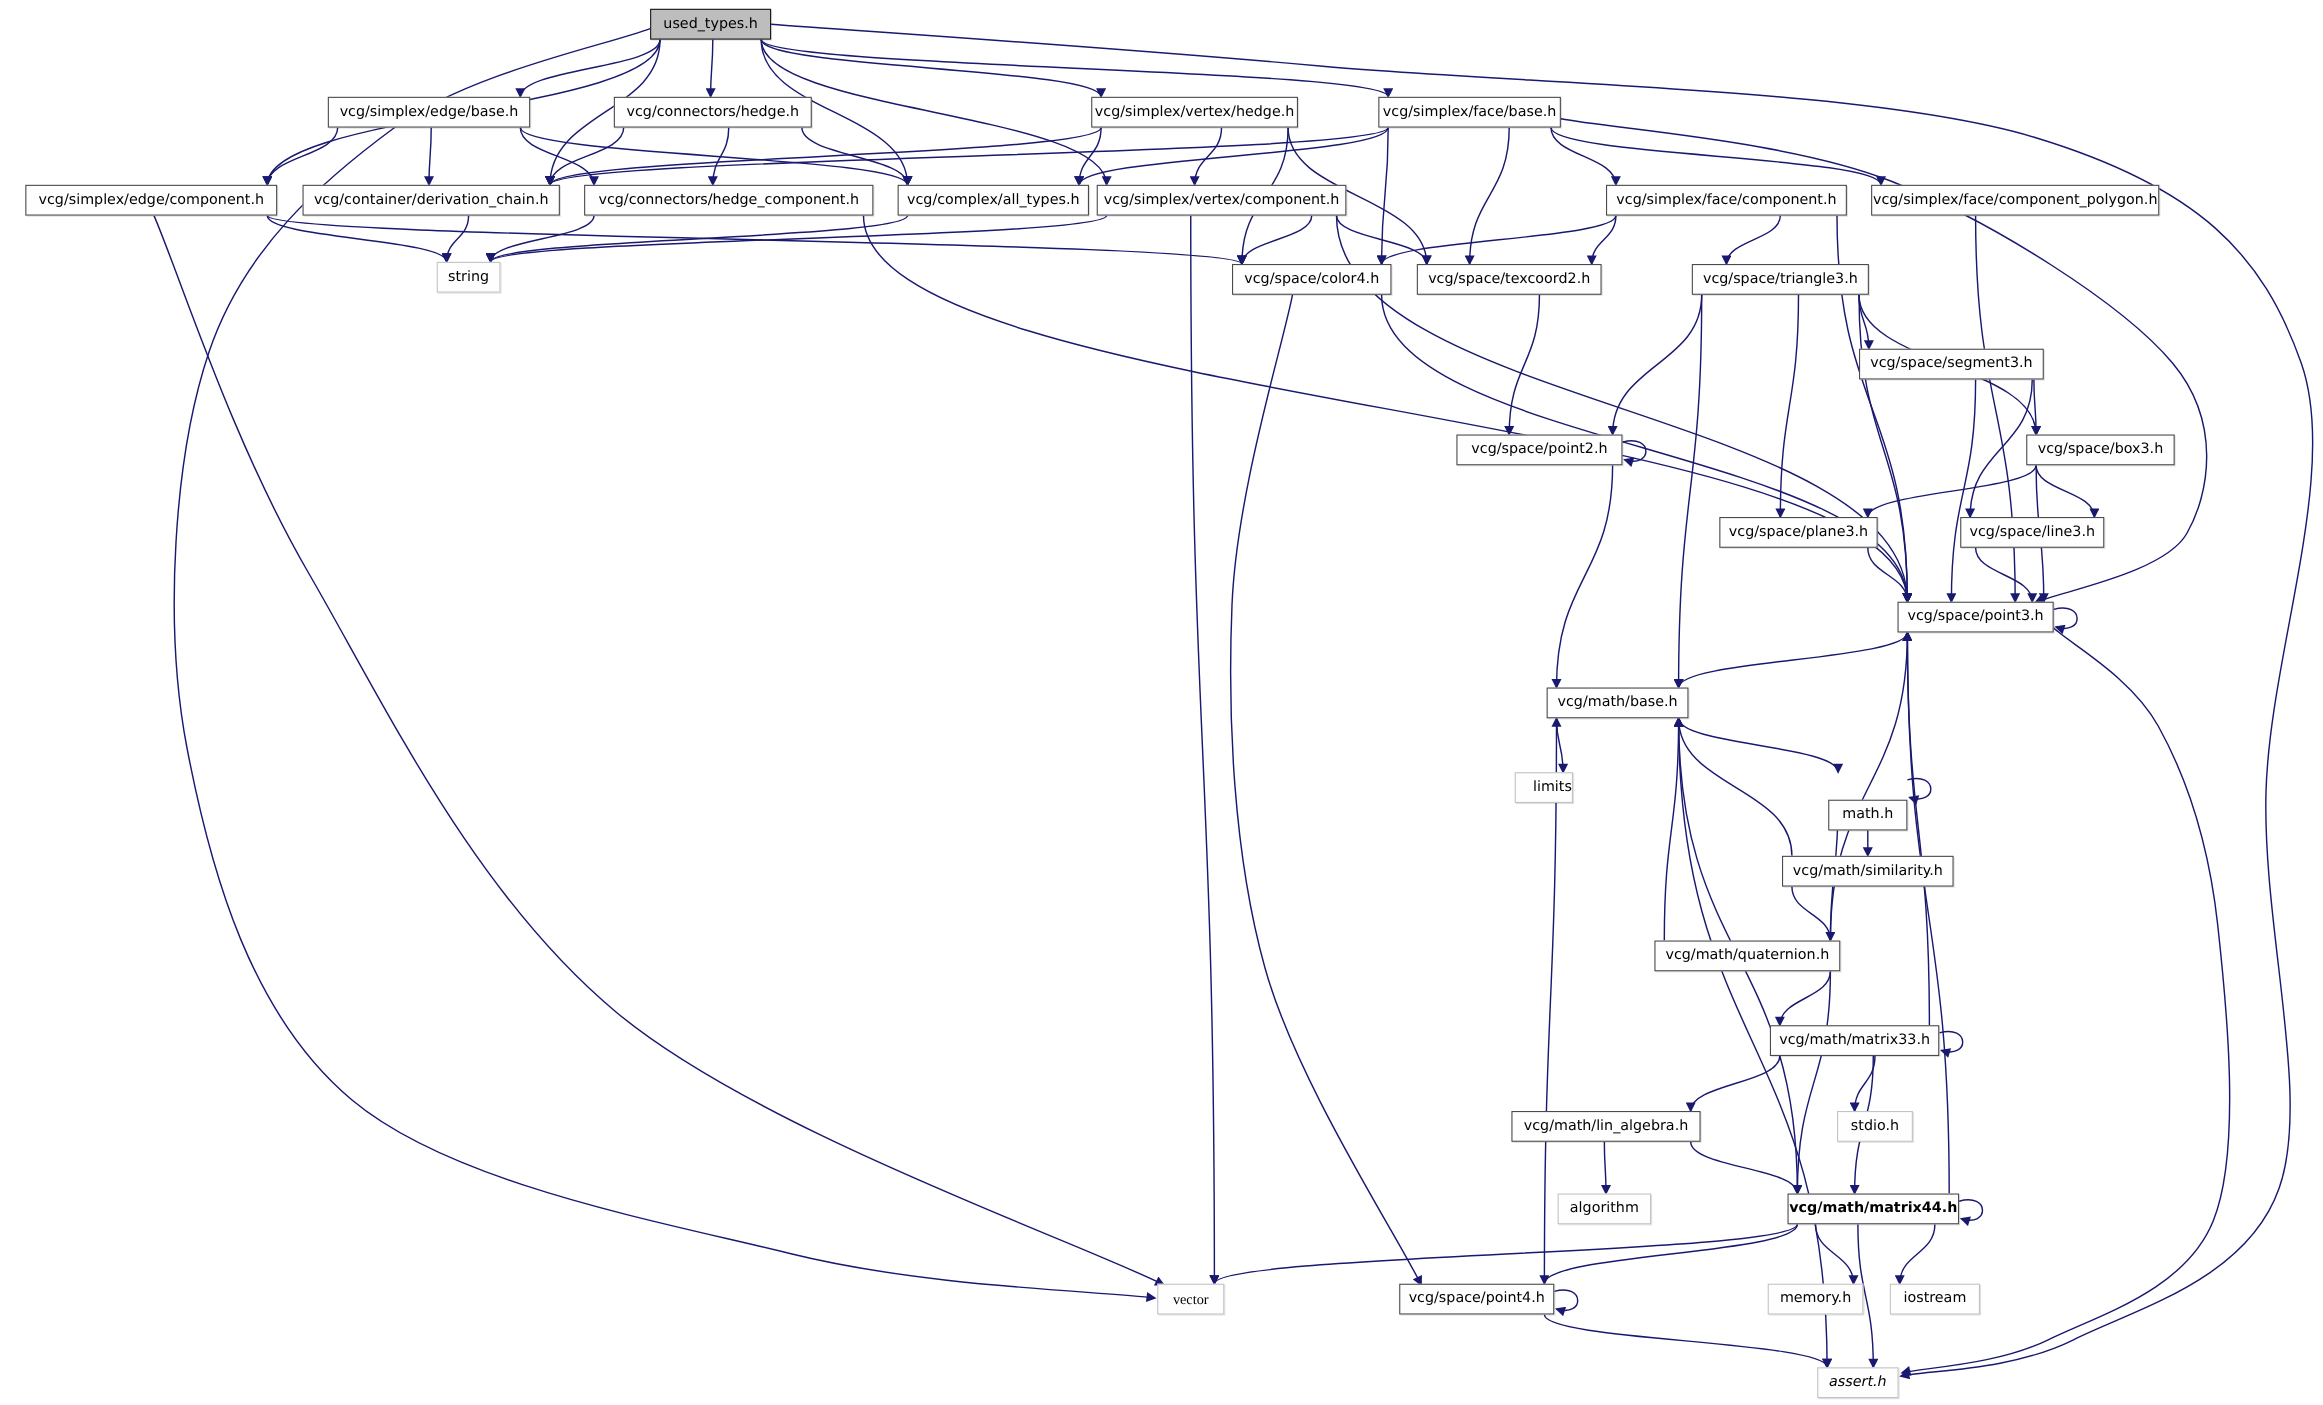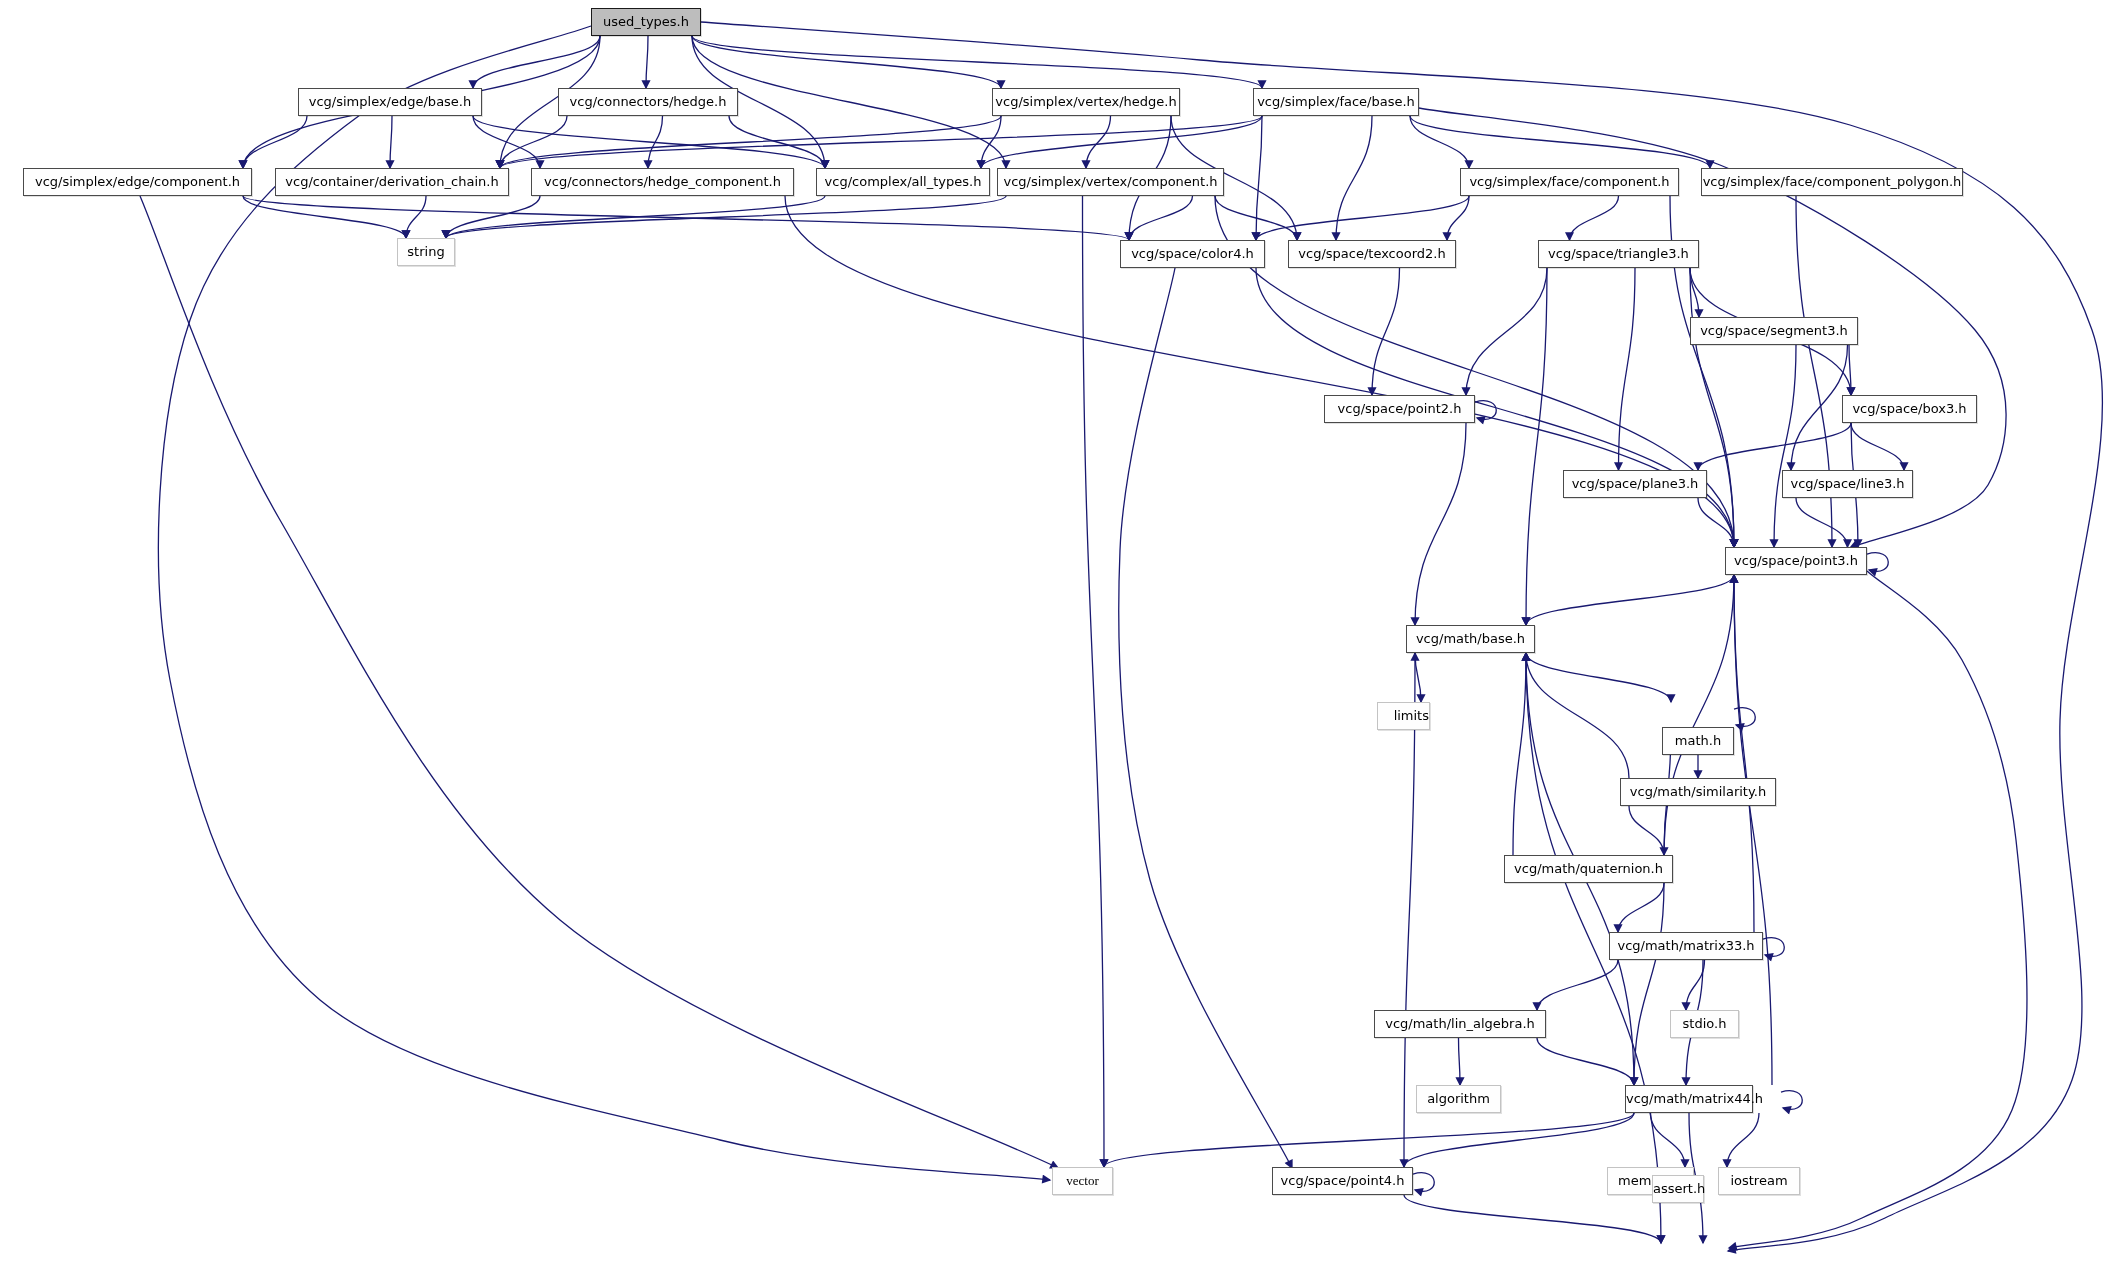--- a/index.html
+++ b/index.html
@@ -151,20 +151,20 @@
       <div class="node" title="vcg/space/point3.h" style="left: 1725px; top: 547px; width: 142px;">vcg/space/point3.h</div>
       <div class="node" title="vcg/math/base.h" style="left: 1406px; top: 625px; width: 129px;">vcg/math/base.h</div>
       <div class="node system" title="limits" style="left: 1377px; top: 702px; width: 53px; text-align: right;">limits</div>
       <div class="node" title="math.h" style="left: 1662px; top: 702px; width: 72px; margin-top: 25px;">math.h</div>
       <div class="node" title="vcg/math/similarity.h" style="left: 1620px; top: 778px; width: 156px;">vcg/math/similarity.h</div>
       <div class="node" title="vcg/math/quaternion.h" style="left: 1504px; top: 855px; width: 169px;">vcg/math/quaternion.h</div>
       <div class="node" title="vcg/math/matrix33.h" style="left: 1609px; top: 932px; width: 154px;">vcg/math/matrix33.h</div>
       <div class="node" title="vcg/math/lin_algebra.h" style="left: 1374px; top: 1010px; width: 172px;">vcg/math/lin_algebra.h</div>
       <div class="node system" title="stdio.h" style="left: 1670px; top: 1010px; width: 69px;">stdio.h</div>
       <div class="node system" title="algorithm" style="left: 1416px; top: 1085px; width: 85px;">algorithm</div>
-      <div class="node" title="vcg/math/matrix44.h" style="left: 1625px; top: 1085px; width: 128px;">vcg/math/matrix44.h</div>
+      <div class="node" title="vcg/math/matrix44.h" style="left: 1625px; top: 1085px; width: 156px; font-weight: bold;">vcg/math/matrix44.h</div>
       <div class="node system" title="vector" style="left: 1052px; top: 1167px; width: 61px; font-family: Liberation Serif, serif;">vector</div>
       <div class="node" title="vcg/space/point4.h" style="left: 1272px; top: 1167px; width: 141px;">vcg/space/point4.h</div>
       <div class="node system" title="memory.h" style="left: 1607px; top: 1167px; width: 87px;">memory.h</div>
       <div class="node system" title="iostream" style="left: 1718px; top: 1167px; width: 82px;">iostream</div>
-      <div class="node system" title="assert.h" style="left: 1652px; top: 1175px; width: 52px;">assert.h</div>
+      <div class="node system" title="assert.h" style="left: 1652px; top: 1243px; width: 74px; font-style: italic;">assert.h</div>
     </div>
 </div>
 
 </body></html>

